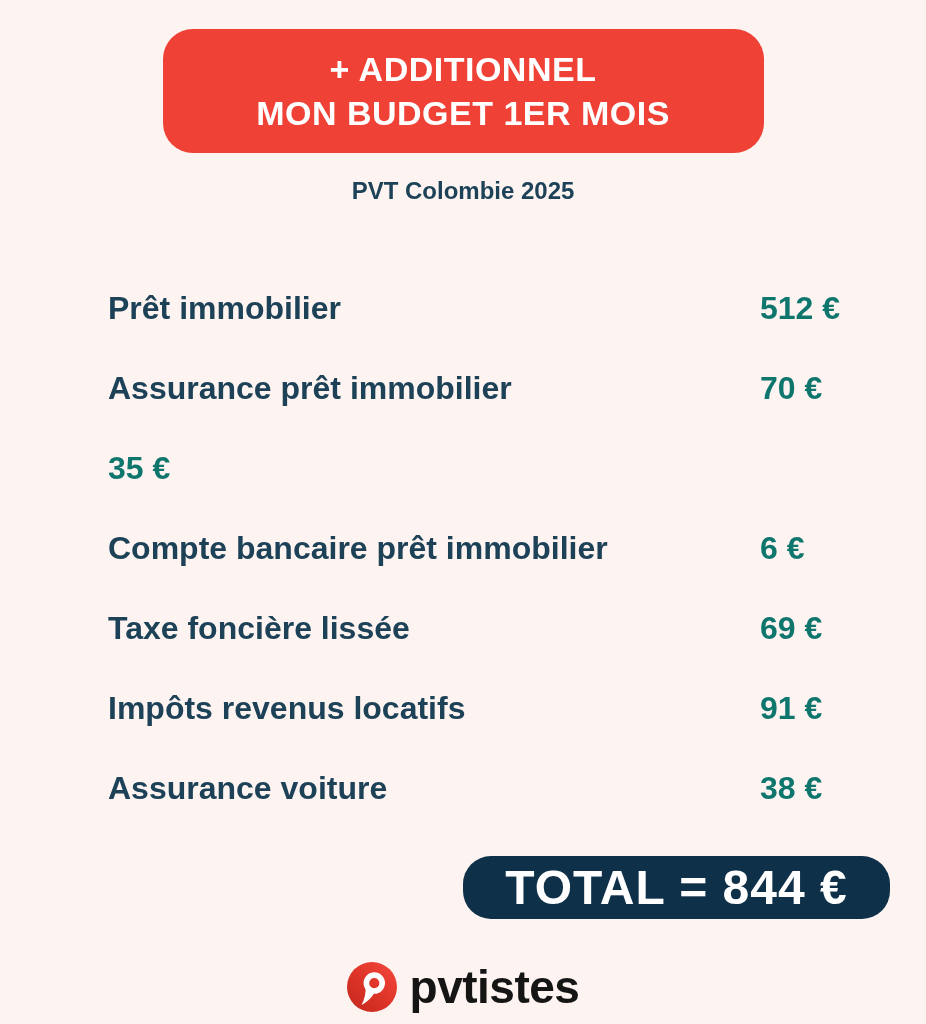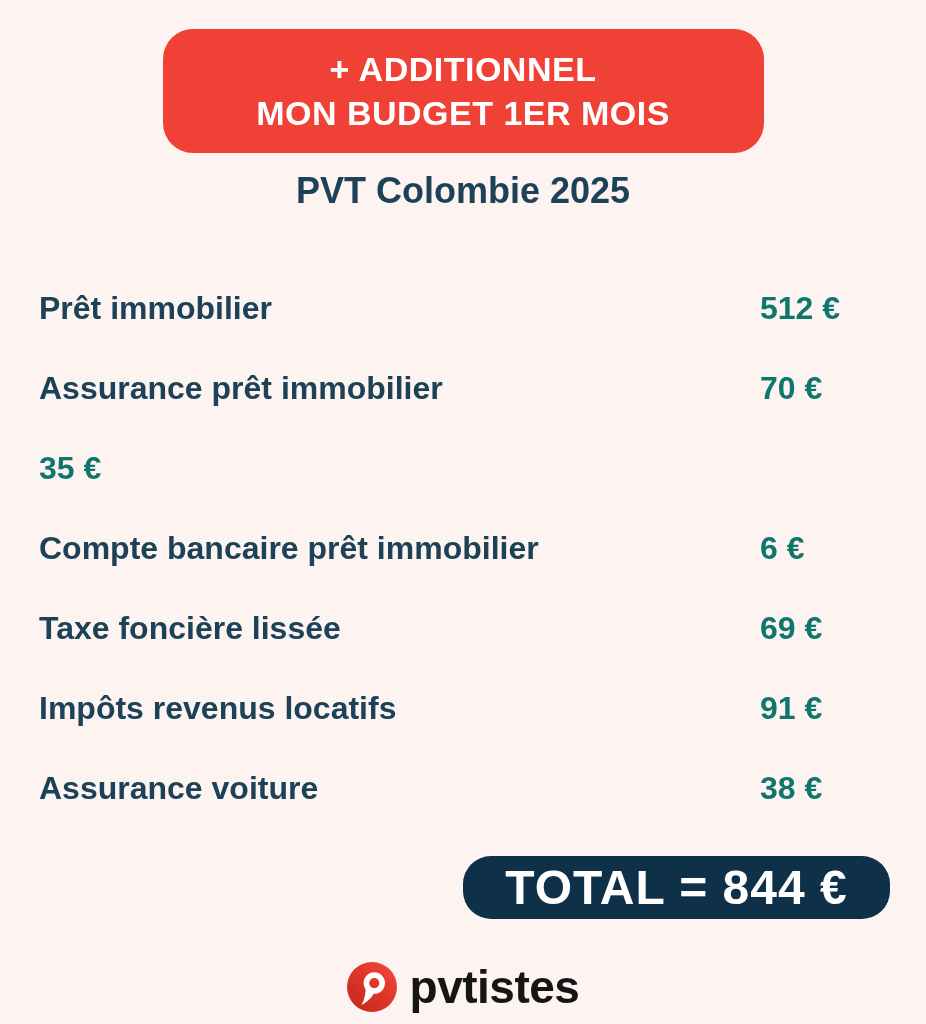--- a/index.html
+++ b/index.html
@@ -35,29 +35,29 @@
     letter-spacing: 0.5px;
     line-height: 1;
     text-align: center;
   }
 
   
   .subtitle {
     margin-top: 16px;
     text-align: center;
     color: #1d4258;
-    font-size: 36px;
+    font-size: 24px;
     font-weight: bold;
     line-height: 44px;
   }
 
   
   .list {
     margin-top: 75px;
-    padding: 0 40px 0 39px;
+    padding: 0 40px 0 108px;
   }
   .row {
     display: flex;
     align-items: center;
     height: 40px;
     margin-bottom: 40px;
   }
   .row:last-child { margin-bottom: 0; }
   .row .label {
     flex: 1;

